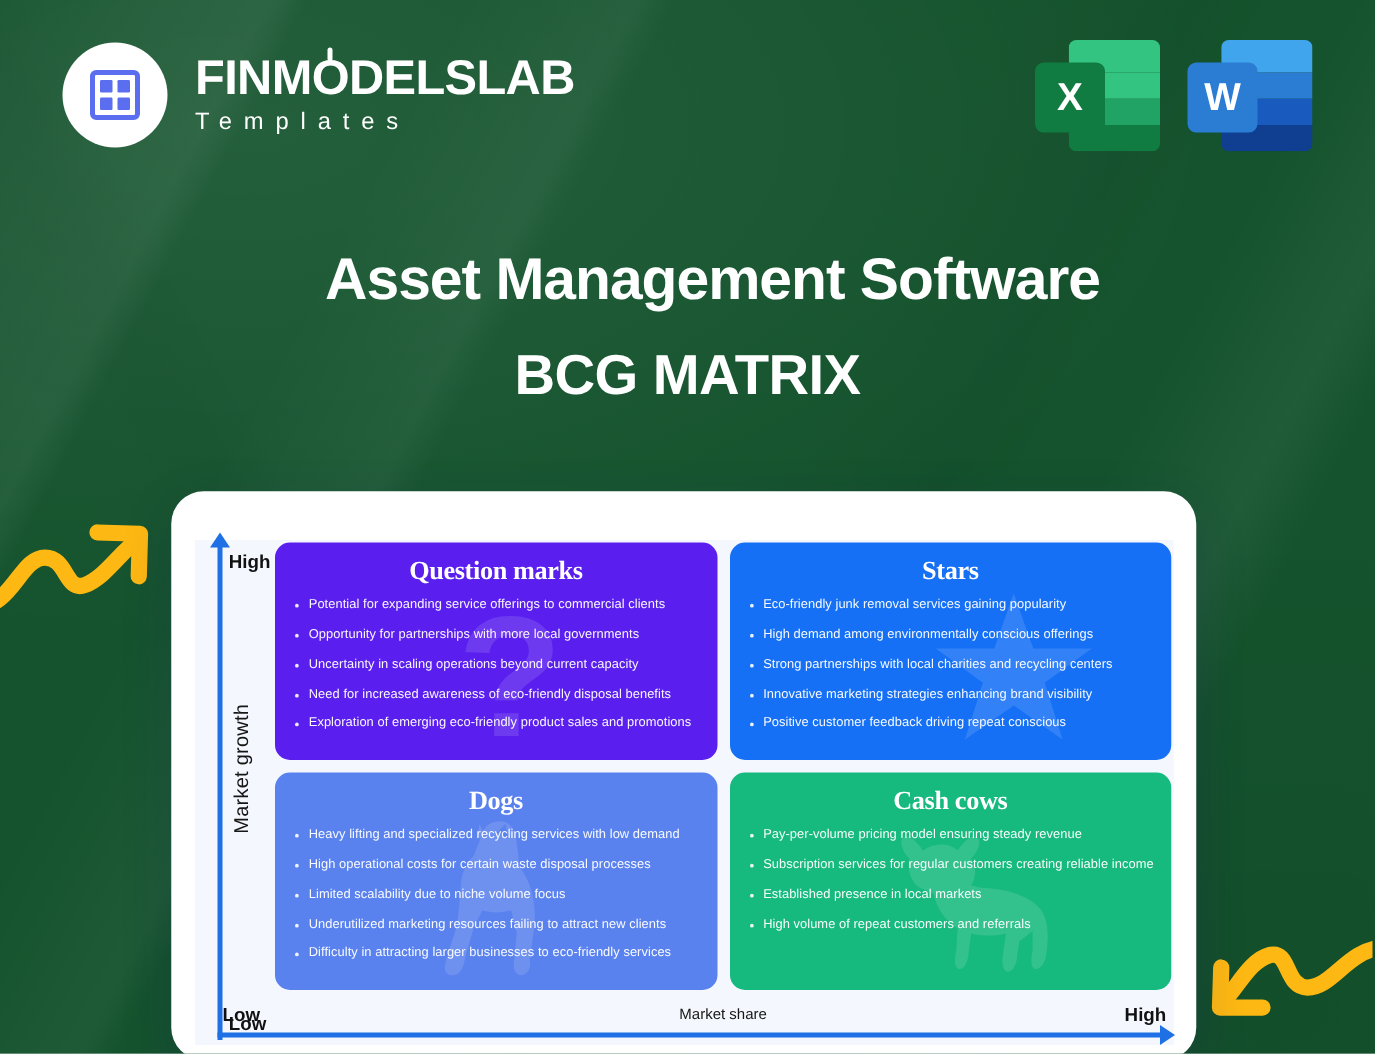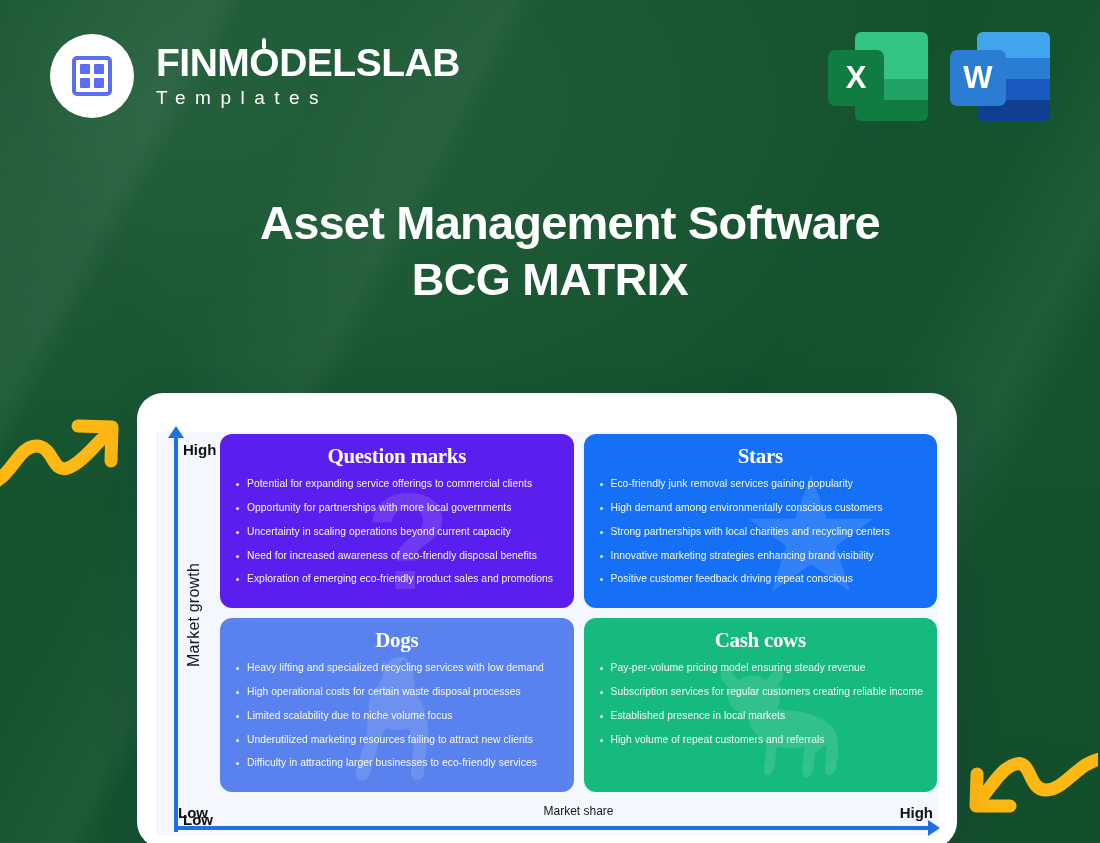--- a/index.html
+++ b/index.html
@@ -117,21 +117,21 @@
     position: absolute; left: 0; right: 0; top: 195px;
     text-align: center; color: #ffffff;
   }
   .title-main {
     font-size: 47px; font-weight: 700; letter-spacing: -0.8px;
     line-height: 1.18;
     padding-left: 40px;
   }
   .title-sub {
     font-size: 45px; font-weight: 700; letter-spacing: -0.5px;
-    margin-top: 4px;
+    margin-top: 24px;
   }
 
   
   .arrow-left  { position: absolute; left: -8px;  top: 412px; width: 132px; height: 86px; }
   .arrow-right { position: absolute; right: 2px;  top: 736px; width: 132px; height: 96px; }
 
   
   .card {
     position: absolute;
     left: 137px; top: 393px;
@@ -351,21 +351,21 @@
           </ul>
         </div>
 
         <div class="quad q-stars">
           <svg class="wm" style="left:46%;top:22%;width:130px;height:130px" viewBox="0 0 100 100">
             <path d="M50 2 L62 36 L98 36 L69 57 L80 92 L50 71 L20 92 L31 57 L2 36 L38 36 Z"></path>
           </svg>
           <div class="quad-title">Stars</div>
           <ul>
             <li>Eco-friendly junk removal services gaining popularity</li>
-            <li>High demand among environmentally conscious customers</li>
+            <li>High demand among environmentally conscious offerings</li>
             <li>Strong partnerships with local charities and recycling centers</li>
             <li>Innovative marketing strategies enhancing brand visibility</li>
             <li>Positive customer feedback driving repeat conscious</li>
           </ul>
         </div>
 
         <div class="quad q-dogs">
           <svg class="wm" style="left:32%;top:18%;width:115px;height:140px" viewBox="0 0 100 120">
             <path d="M58 6 C50 6 45 12 44 20 L40 30 C34 36 31 44 31 52 L29 74 C27 86 22 96 20 106
                      C19 112 23 114 27 113 C31 112 33 107 34 101 L40 80 L46 68 C52 70 60 70 66 68

